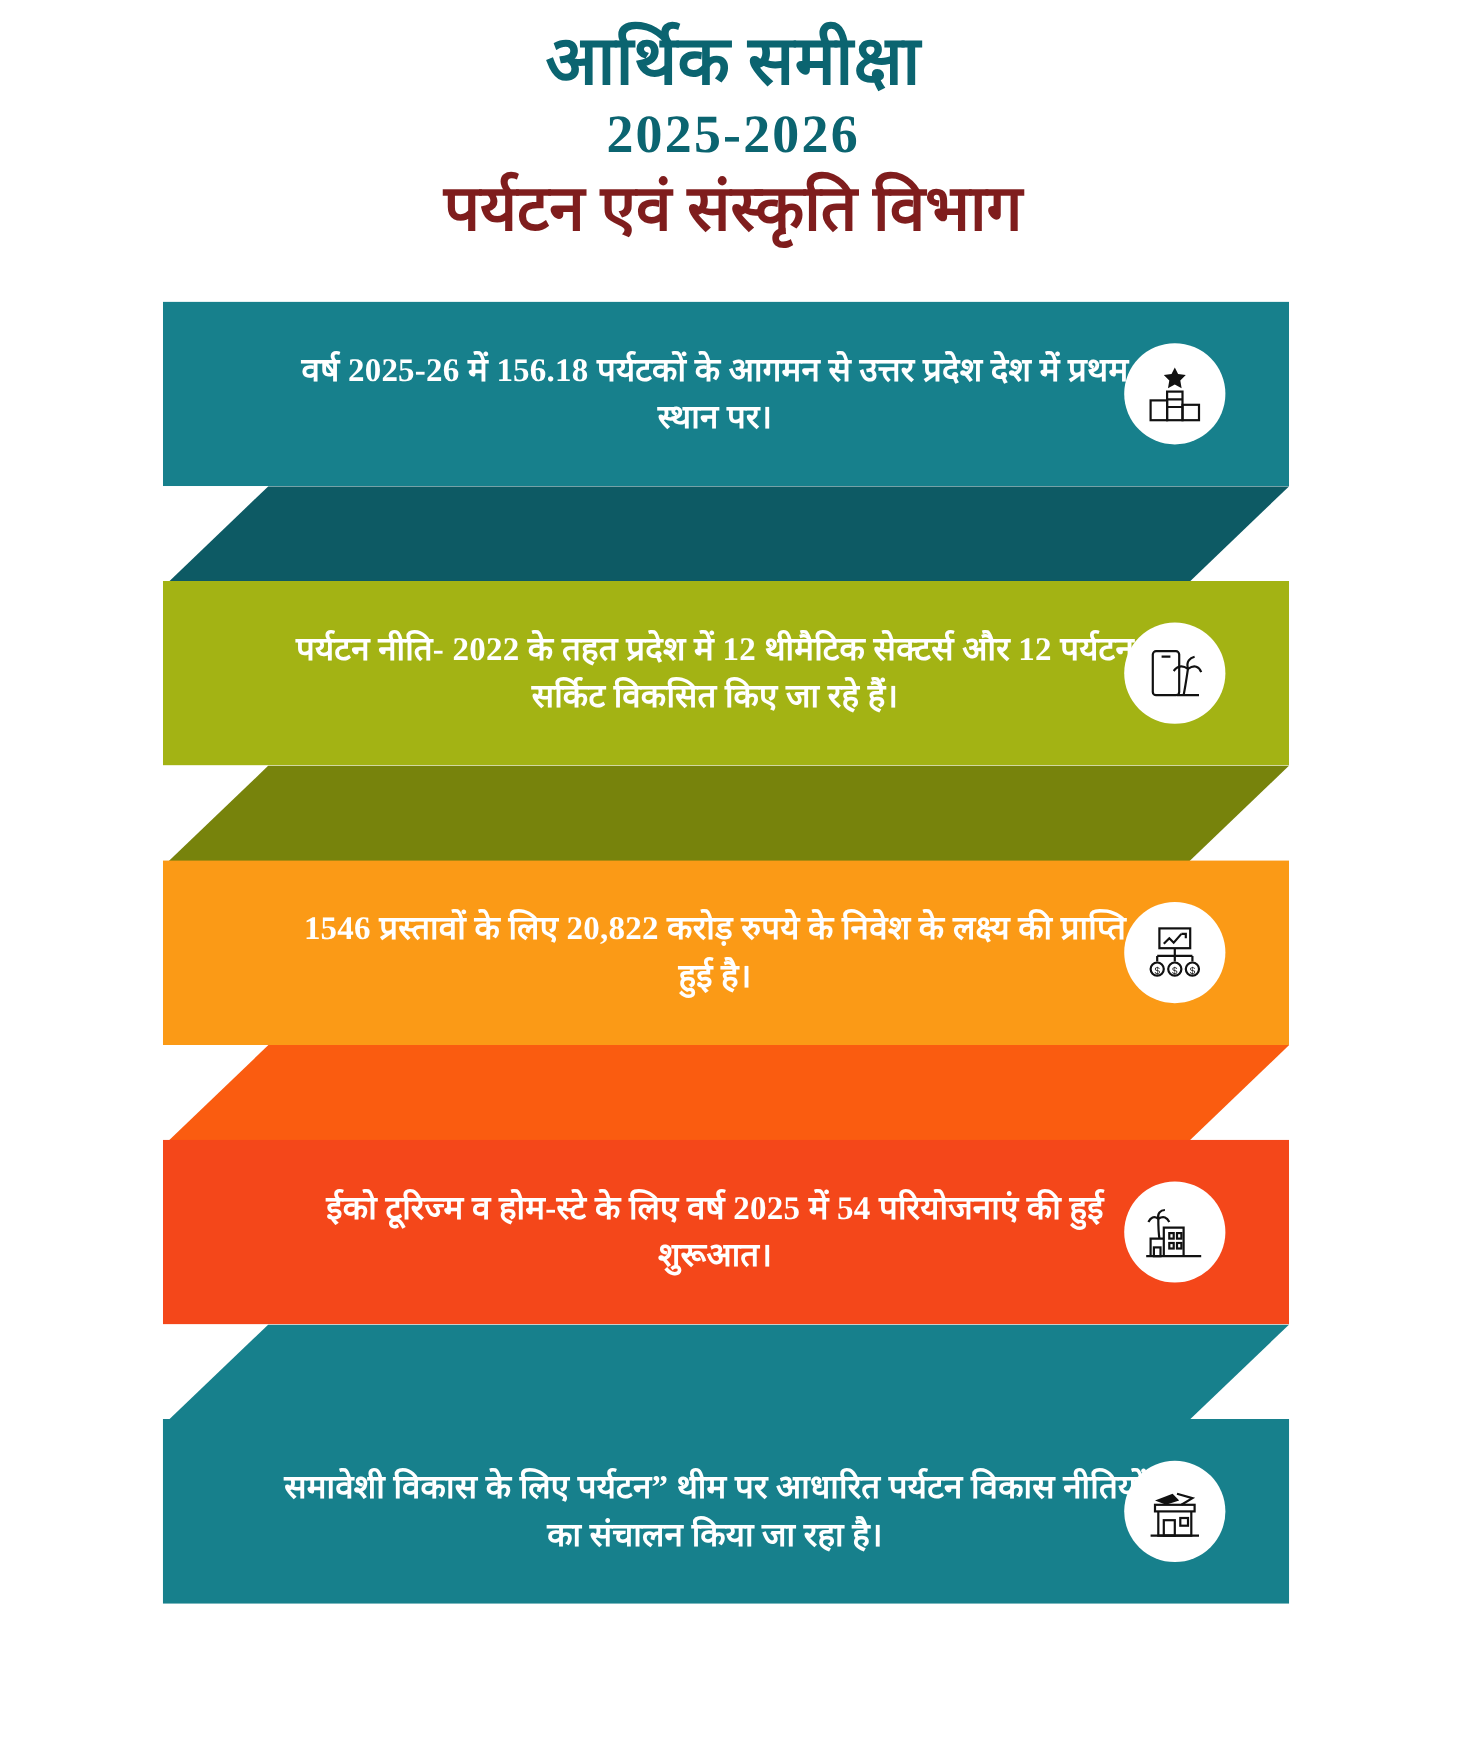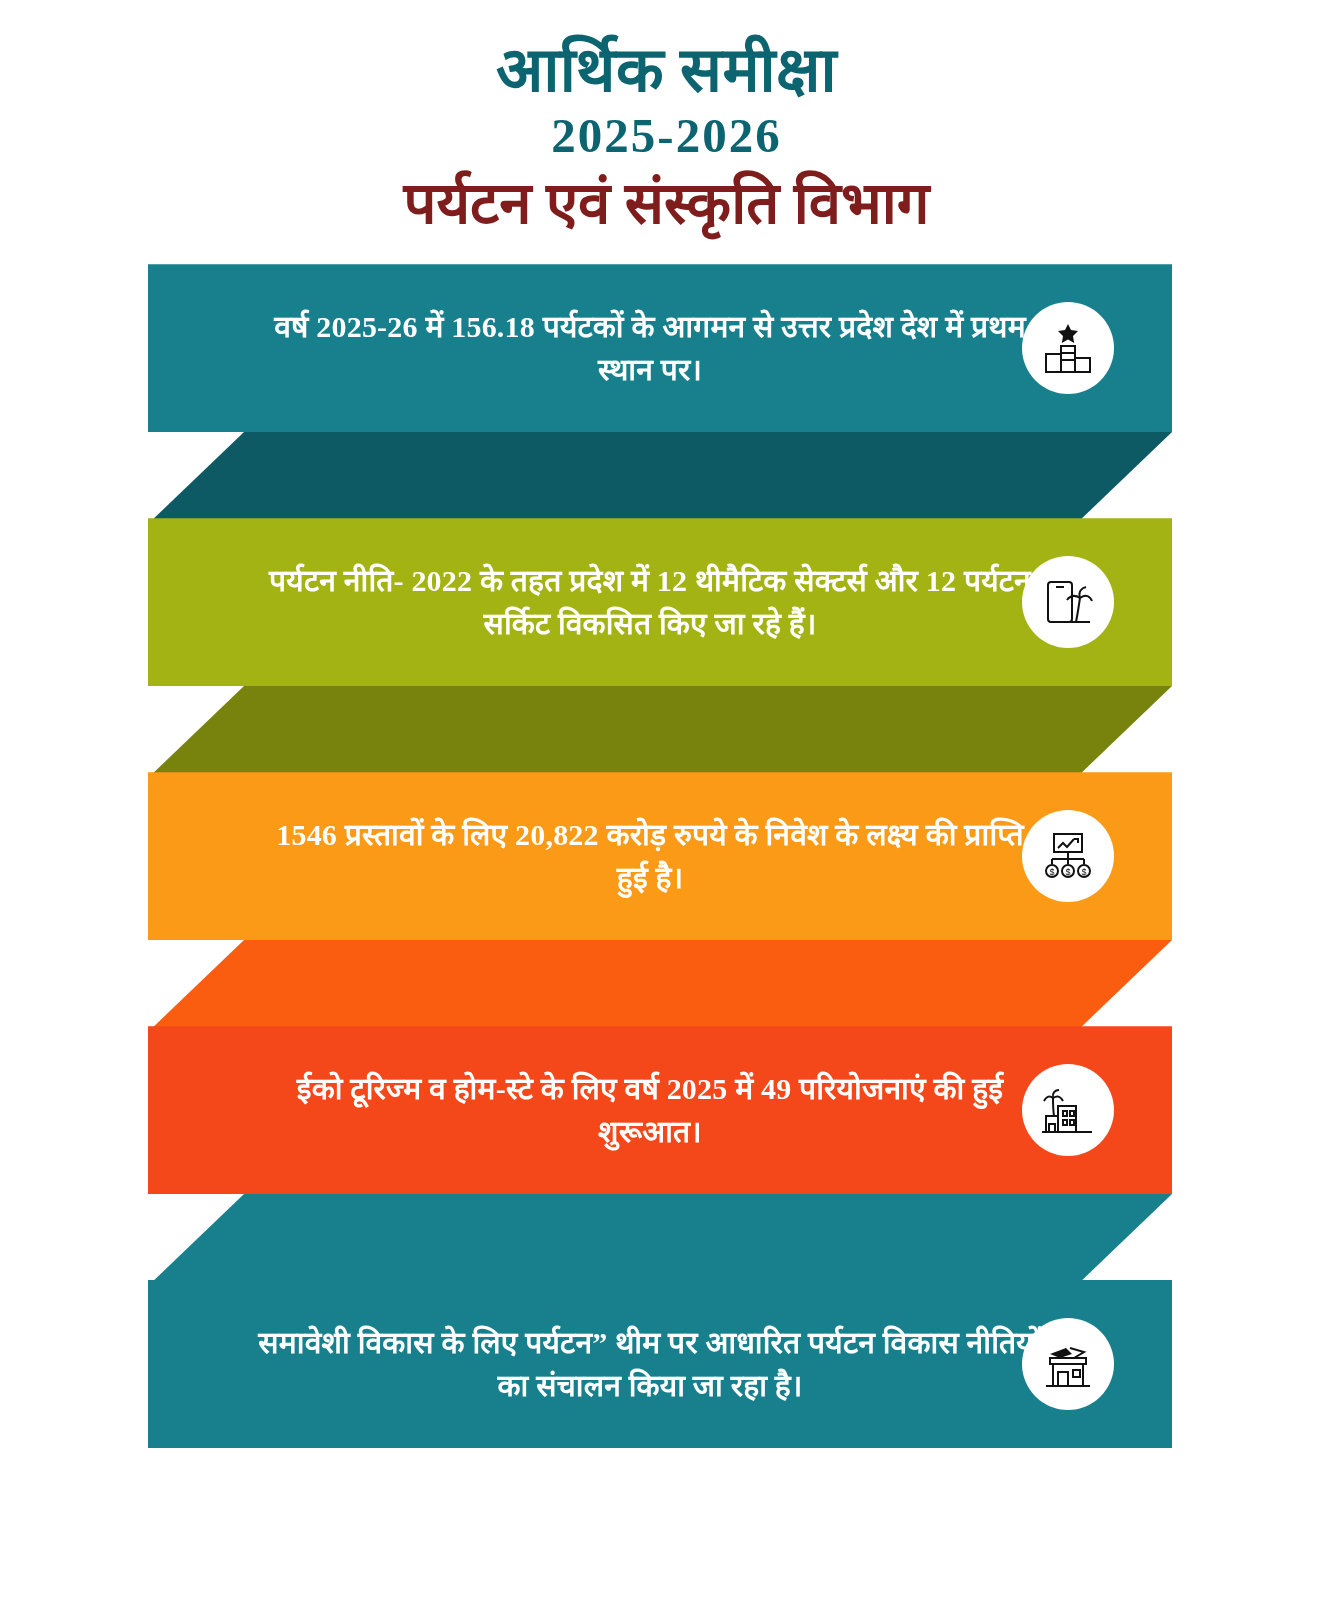--- a/index.html
+++ b/index.html
@@ -12,21 +12,21 @@
     width: 1333px;
     height: 1600px;
     font-family: "Liberation Sans", sans-serif;
     overflow: hidden;
     position: relative;
   }
 
   
   #header {
     text-align: center;
-    padding-top: 38px;
+    padding-top: 24px;
   }
   #title-line1 {
     font-family: "Liberation Serif", serif;
     font-weight: bold;
     font-size: 62px;
     color: #0b6470;
     letter-spacing: 0.5px;
     line-height: 1.05;
   }
   #title-line2 {
@@ -44,21 +44,21 @@
     font-size: 58px;
     color: #7f1d1d;
     line-height: 1.1;
     margin-top: 6px;
   }
 
   
   #ribbons {
     position: relative;
     width: 1333px;
-    margin-top: 28px;
+    margin-top: 52px;
   }
 
   .ribbon-group {
     position: relative;
     width: 1333px;
     height: 254px;
   }
 
   
   .bar {
@@ -207,21 +207,21 @@
   <div class="ribbon-group">
     <div class="fold">
       <svg width="1024" height="92" viewBox="0 0 1024 92" preserveAspectRatio="none">
         <polygon points="96,0 1024,0 928,92 0,92" fill="#17808c"></polygon>
       </svg>
     </div>
     <div class="bar">
       <svg width="1024" height="168" viewBox="0 0 1024 168" preserveAspectRatio="none" style="position:absolute;left:0;top:0;">
         <polygon points="0,0 1024,0 1024,168 0,168" fill="#f4471a"></polygon>
       </svg>
-      <div class="bar-text" style="position:relative;">ईको टूरिज्म व होम-स्टे के लिए वर्ष 2025 में 49 परियोजनाएं की हुई शुरूआत।</div>
+      <div class="bar-text" style="position:relative;">ईको टूरिज्म व होम-स्टे के लिए वर्ष 2025 में 54 परियोजनाएं की हुई शुरूआत।</div>
       <div class="icon-badge">
         <svg width="56" height="56" viewBox="0 0 56 56" fill="none" stroke="#111" stroke-width="2">
           <path d="M18 50 V24 h18 v26"></path>
           <rect x="23" y="29" width="4" height="5"></rect>
           <rect x="30" y="29" width="4" height="5"></rect>
           <rect x="23" y="38" width="4" height="5"></rect>
           <rect x="30" y="38" width="4" height="5"></rect>
           <path d="M6 50 V34 h12"></path>
           <rect x="9" y="42" width="6" height="8"></rect>
           <path d="M14 34 C13 27 13 21 13 16"></path>

